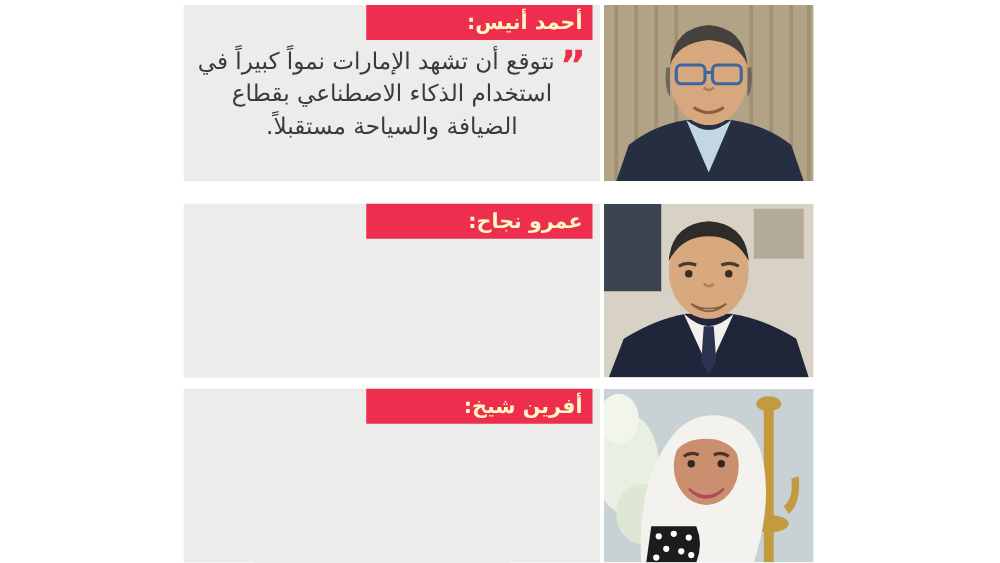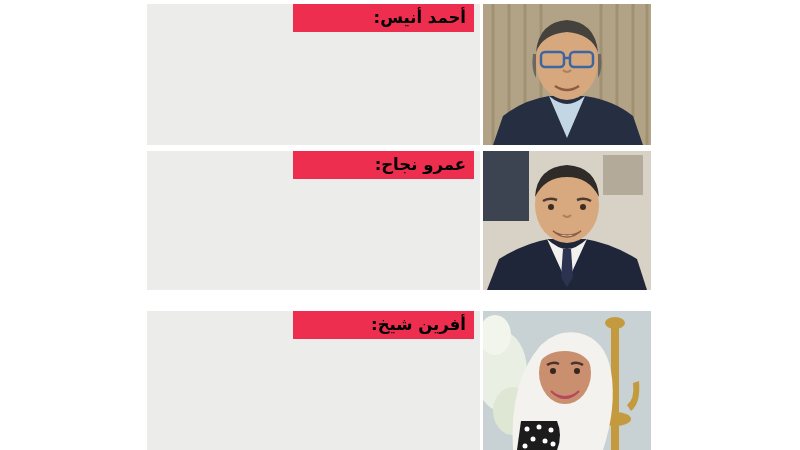--- a/index.html
+++ b/index.html
@@ -4,30 +4,30 @@
 <style>
   html,body{margin:0;padding:0;}
   body{
     width:800px;height:450px;background:#ffffff;overflow:hidden;
     font-family:"DejaVu Sans",sans-serif;
     position:relative;
   }
   .stage{position:absolute;inset:0;width:800px;height:450px;}
   .row{position:absolute;left:0;width:800px;}
   .row1{top:4px;height:141px;}
-  .row2{top:151px;height:139px;}
+  .row2{top:163px;height:139px;}
   .row3{top:311px;height:139px;border-radius:14px;}
   .card{
     position:absolute;left:147px;width:333px;top:0;bottom:0;
     background:#ececeb;
   }
   .banner{
     position:absolute;left:293px;top:0;width:181px;height:28px;
     background:#ed2e4e;
-    color:#000000;
+    color:#fef9c3;
     direction:rtl;
     font-size:16.5px;font-weight:bold;
     line-height:28px;
     padding:0 8px;
     box-sizing:border-box;
     text-align:right;
     white-space:nowrap;
   }
   .quote{
     position:absolute;left:150px;width:327px;top:33px;
@@ -58,20 +58,21 @@
 </head>
 <body>
 
 <div class="stage">
 
   <section class="row row1">
     <div class="card"></div>
     <div class="banner">
       <span>أحمد أنيس:</span>
     </div>
+    <p class="quote"><span class="qmark">”</span><span>نتوقع أن تشهد الإمارات نمواً كبيراً في استخدام الذكاء الاصطناعي بقطاع الضيافة والسياحة مستقبلاً.</span></p>
     <div class="photo" role="img" aria-label="portrait-man-glasses-navy-suit">
       <svg viewBox="0 0 168 141" preserveAspectRatio="none">
         <rect width="168" height="141" fill="#b3a386"></rect>
         <g stroke="#a09173" stroke-width="3">
           <line x1="10" y1="0" x2="10" y2="141"></line>
             <line x1="26" y1="0" x2="26" y2="141"></line>
           <line x1="42" y1="0" x2="42" y2="141"></line>
             <line x1="58" y1="0" x2="58" y2="141"></line>
           <line x1="118" y1="0" x2="118" y2="141"></line>
             <line x1="134" y1="0" x2="134" y2="141"></line>

